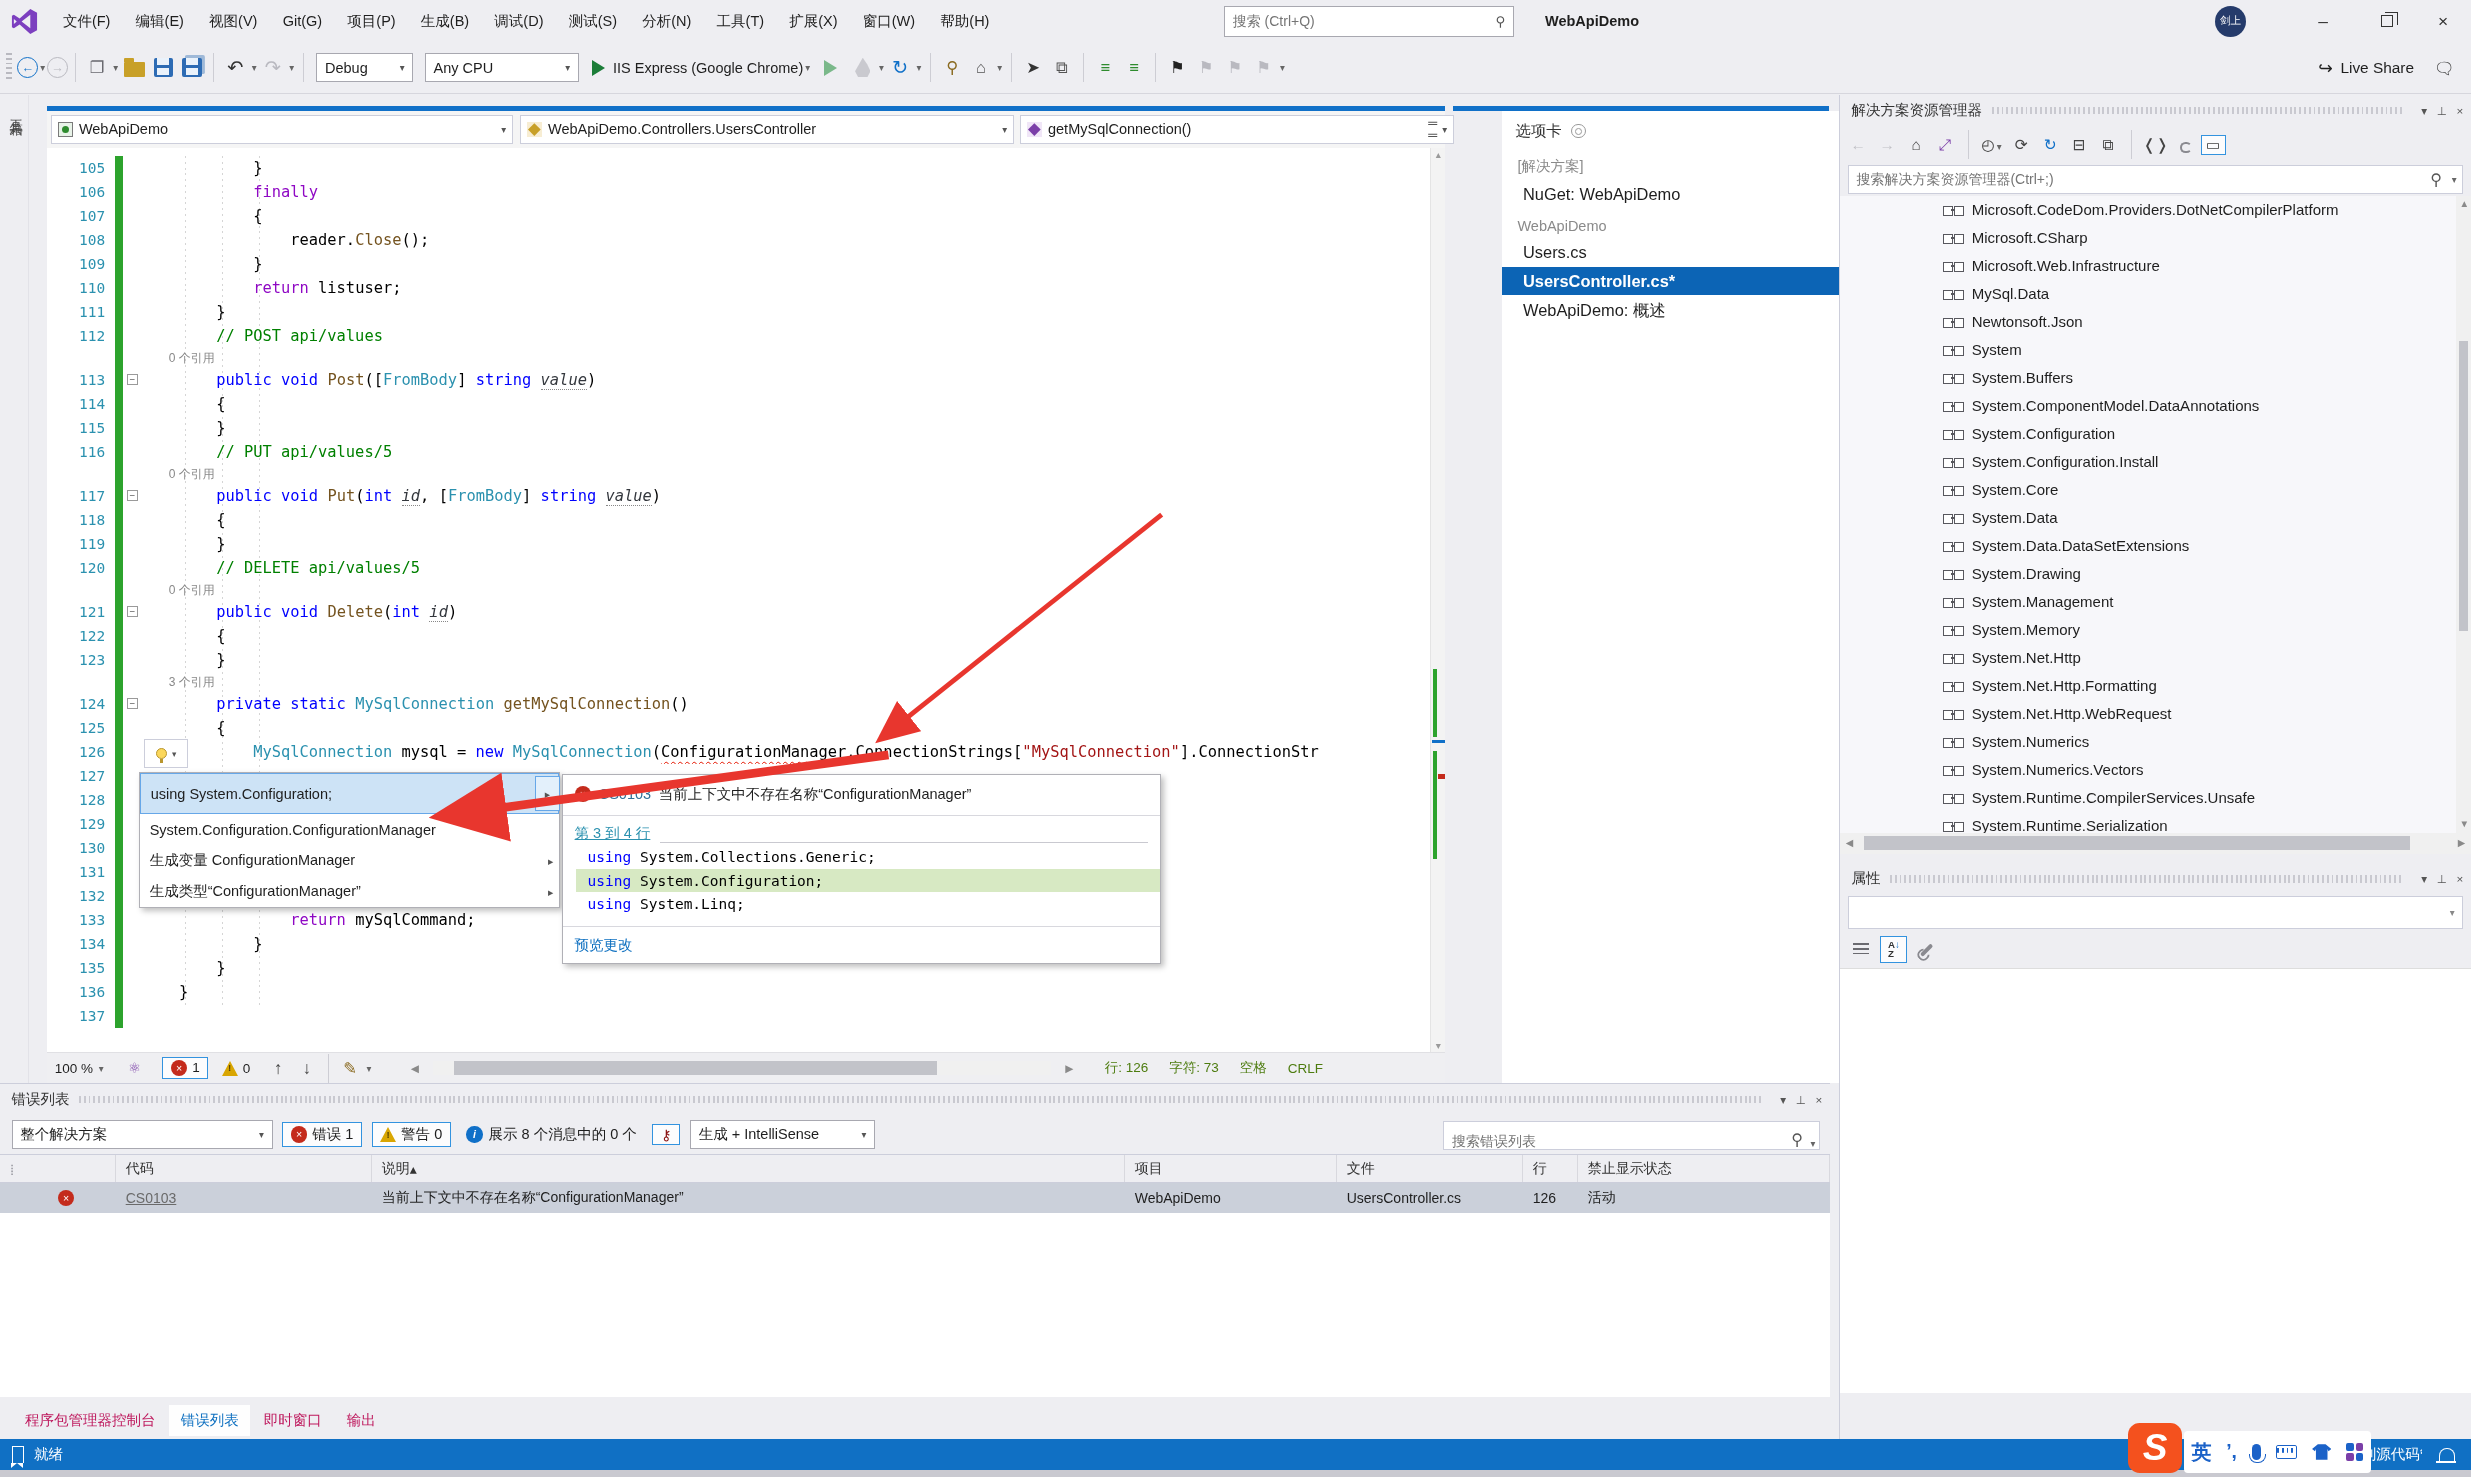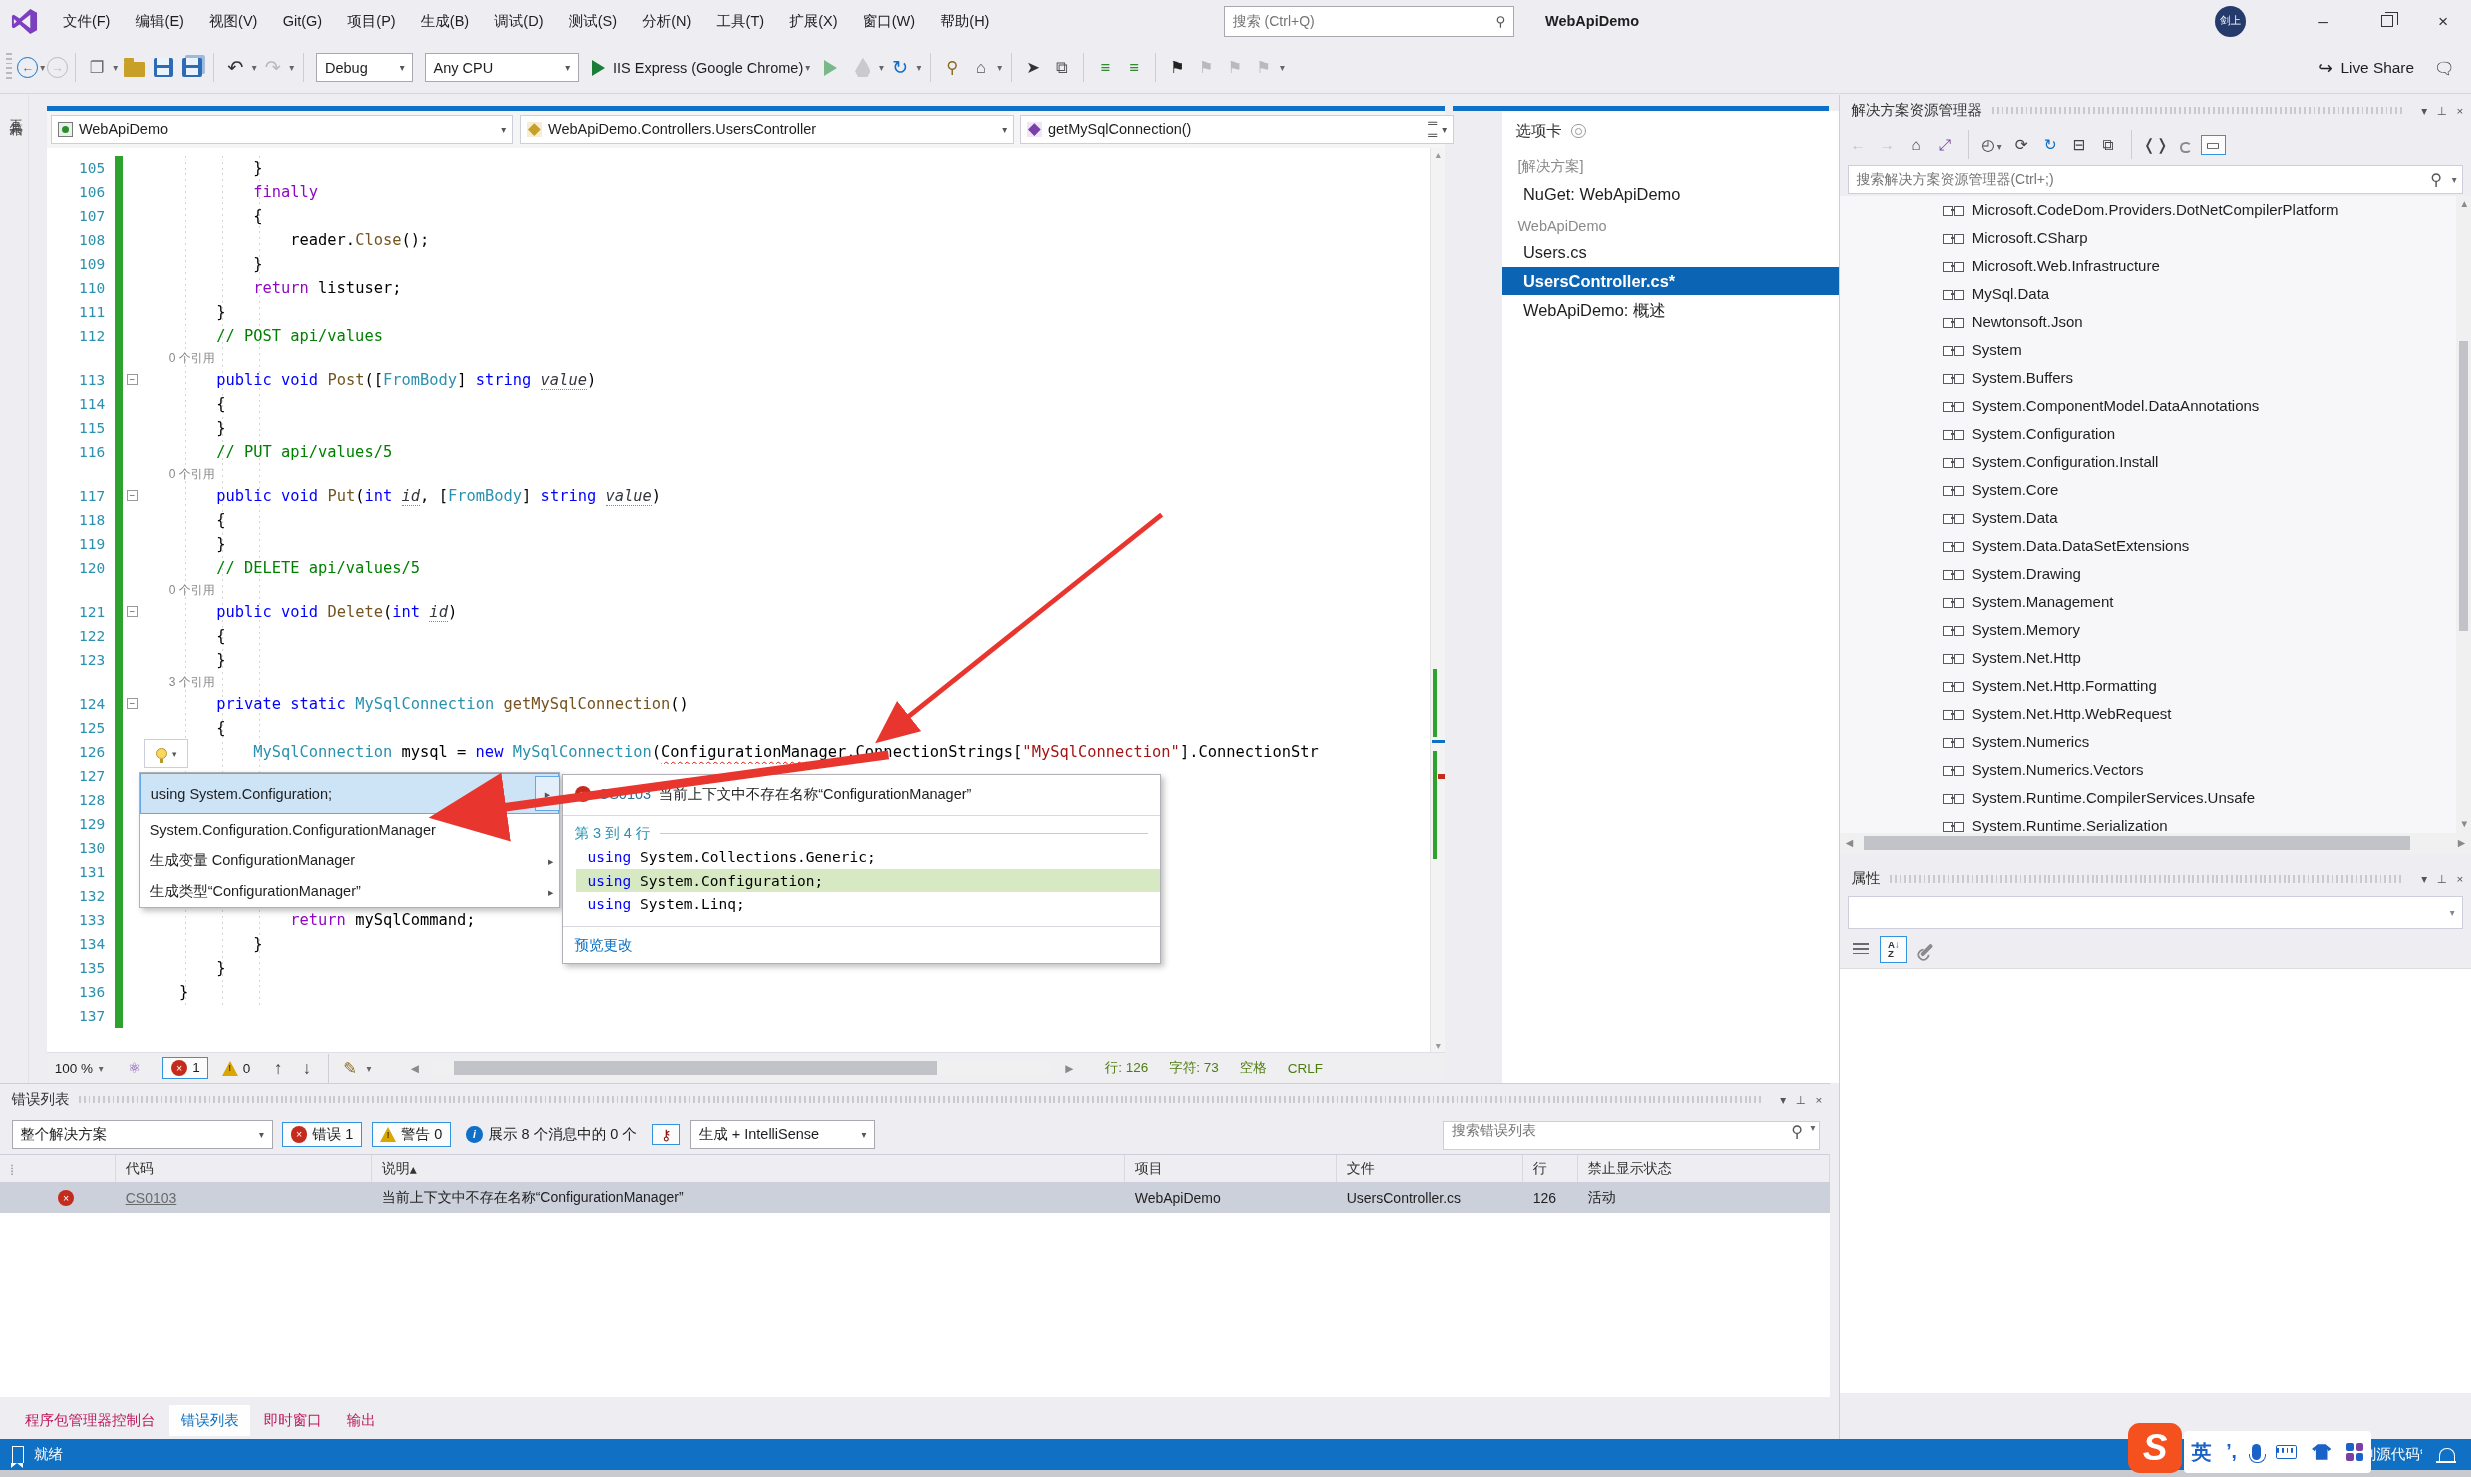--- a/index.html
+++ b/index.html
@@ -148,21 +148,21 @@
 .azico { font-size:9.7px; font-weight:bold; color:#333; line-height:8.7px; text-align:left; }
 .azico .dn { color:#1070C8; }
 .catico { width:15.4px; height:13.5px; background:repeating-linear-gradient(#6A6A70 0 1.9px, transparent 1.9px 4.8px); }
 .wrench { width:15.4px; height:3.9px; background:#8A8A90; border-radius:1.9px; transform:rotate(-45deg); position:relative; }
 .wrench::after { content:''; position:absolute; left:-3.9px; top:-2.9px; width:7.7px; height:7.7px; border:2.4px solid #8A8A90; border-radius:50%; border-right-color:transparent; }
 
 
 #error-list { left:0; top:1083px; width:1830px; height:322px; background:#EEEEF2; border-top:1px solid #CCCEDB; }
 #el-toolbar { display:flex; align-items:center; height:39px; padding-left:11.6px; gap:9.7px; font-size:14.5px; }
 #el-toolbar .combo { margin:0; }
-#el-search { position:absolute; right:9.7px; top:37px; width:377px; height:29px; background:#FFF; border:1px solid #CCCEDB; display:flex; align-items:flex-start; }
+#el-search { position:absolute; right:9.7px; top:37px; width:377px; height:29px; background:#FFF; border:1px solid #CCCEDB; display:flex; align-items:flex-end; }
 #el-search input { flex:1; border:none; outline:none; font-size:14px; padding:0 7.7px; font-family:inherit; background:transparent; }
 .el-grid { display:grid; grid-template-columns:116px 256px 753px 212px 186px 55px 1fr; align-items:center; }
 #el-header { height:29px; background:#EEEEF2; border-top:1px solid #CCCEDB; border-bottom:1px solid #CCCEDB; font-size:14px; color:#333; }
 #el-header > div { padding-left:9.7px; border-right:1px solid #D8D8DE; height:100%; display:flex; align-items:center; }
 #el-rows { background:#FFF; height:214px; }
 .el-row { height:30px; background:#CBD0DA; font-size:14px; }
 .el-row > div { padding-left:9.7px; overflow:hidden; white-space:nowrap; }
 .el-code { color:#6A6A6A; text-decoration:underline; }
 .gripgl { color:#9A9AA2; font-size:10.6px; }
 
@@ -195,21 +195,21 @@
 
 
 #quickfix { left:139px; top:772px; width:421px; background:#FFF; border:1px solid #B0B0B6; box-shadow:2.9px 2.9px 5.8px rgba(0,0,0,.25); z-index:50; }
 .qf-item { position:relative; display:flex; align-items:center; height:31px; font-size:14.5px; padding:0 9.7px; color:#1E1E1E; }
 .qf-item.sel { height:41px; background:#CDE3F6; border:1.9px solid #66A7E8; }
 .qf-sub { position:absolute; right:5.8px; font-size:10.6px; color:#555; }
 .qf-item.sel .qf-sub { right:-1.9px; width:25px; height:35px; border:1px solid #66A7E8; background:#E3F0FB; display:flex; align-items:center; justify-content:center; }
 #preview { left:562px; top:774px; width:599px; background:#FFF; border:1px solid #B0B0B6; box-shadow:2.9px 2.9px 5.8px rgba(0,0,0,.25); z-index:50; font-size:14.5px; }
 #pv-head { display:flex; align-items:center; gap:7.7px; padding:9.7px 11.6px; }
 #pv-code { color:#2E7098; }
-#pv-range-row { display:flex; align-items:center; gap:9.7px; padding:7.7px 11.6px 1.9px; color:#2B91AF; border-top:1px solid #D8D8DE; margin-top:1.9px; }
+#pv-range-row { display:flex; align-items:flex-end; gap:9.7px; padding:7.7px 11.6px 1.9px; color:#2B91AF; border-top:1px solid #D8D8DE; margin-top:1.9px;text-decoration:underline; }
 #pv-range-row .rline { flex:1; height:1px; background:#C9C9D0; }
 .pv-line { font-family:"DejaVu Sans Mono", monospace; font-size:14.5px; padding:3.9px 11.6px; white-space:pre;margin-left:13px; }
 .pv-line.hl { background:#D7E9C3; }
 #pv-footer { border-top:1px solid #D8D8DE; margin-top:9.7px; padding:8.7px 11.6px; color:#0E70C0; }
 
 
 #gap1 { left:1445px; top:106px; width:7.7px; height:977px; background:#EEEEF2; }
 </style>
 </head>
 <body>

